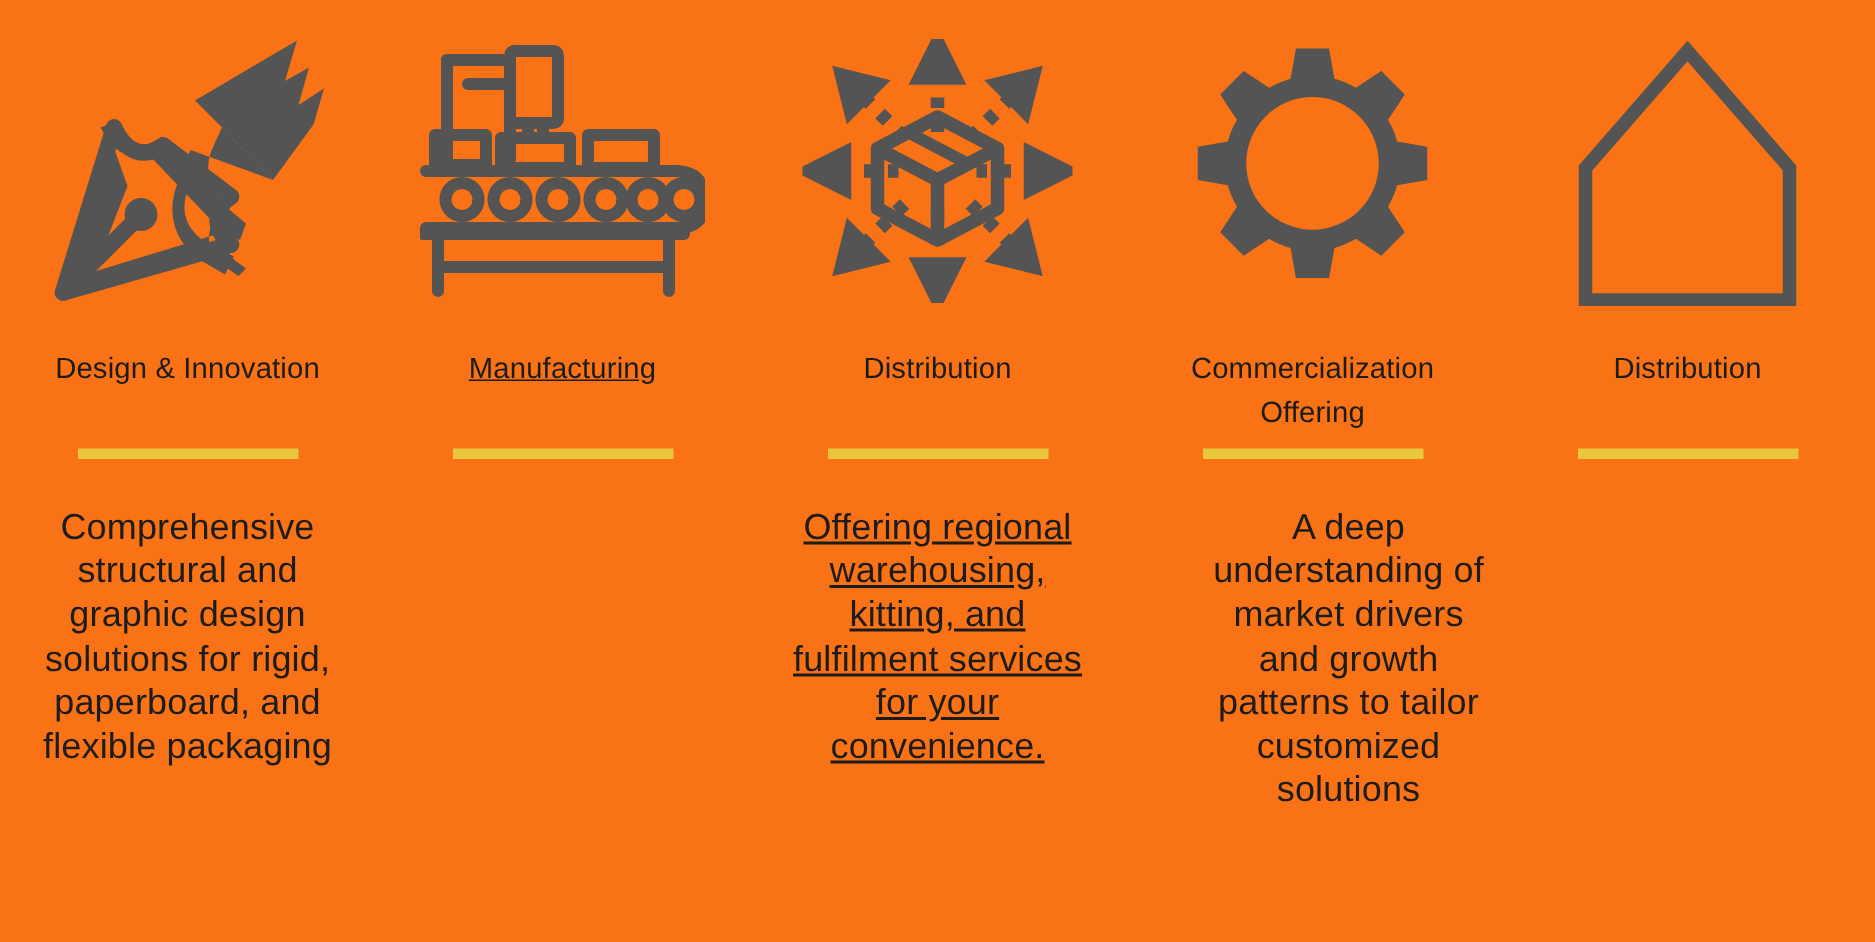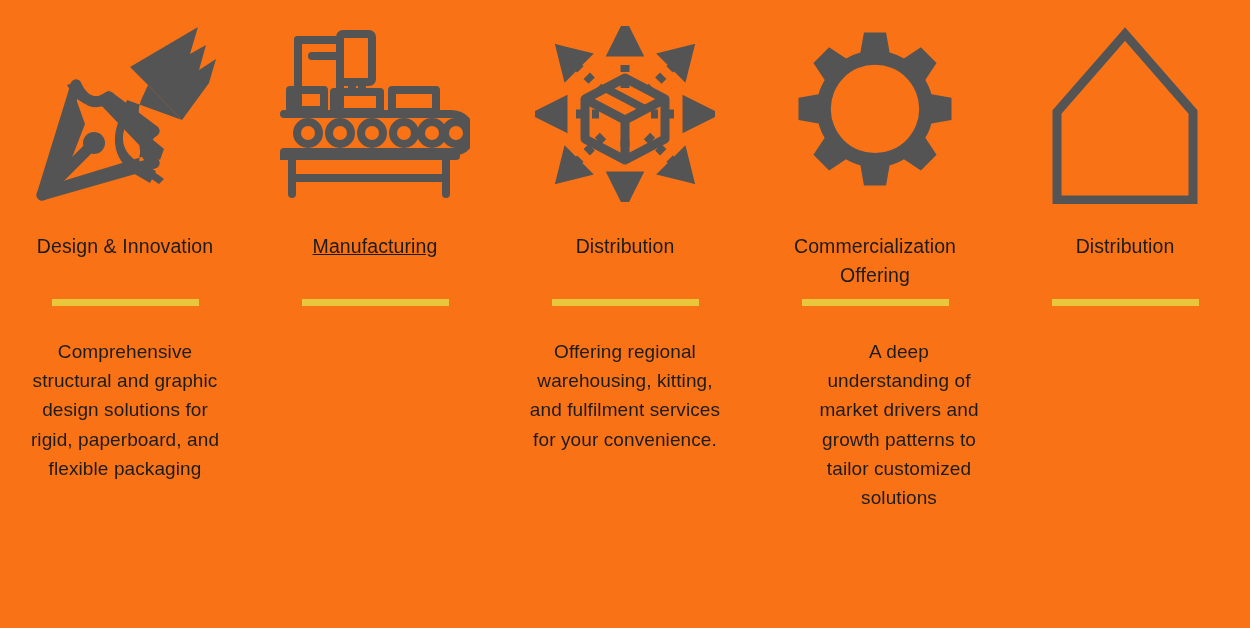--- a/index.html
+++ b/index.html
@@ -88,21 +88,21 @@
 
   
   .desc-slot {
     width: 100%;
     display: flex;
     justify-content: center;
     padding-top: 22px;
     box-sizing: border-box;
   }
   .capability-desc {
-    font-size: 19px;
+    font-size: 24px;
     line-height: 29.2px;
     color: #1c1c1c;
     text-align: center;
     font-weight: 400;
     letter-spacing: 0.1px;
     margin: 0;
     max-width: 200px;
     white-space: pre-line;
   }
 </style>
@@ -241,21 +241,21 @@
         </g>
       </svg>
     </div>
     <div class="title-slot">
       <p class="capability-title" style="color: rgb(28, 28, 28);">Distribution</p>
     </div>
     <div class="divider-slot">
       <div class="accent-rule" style="background:#e8c73c"></div>
     </div>
     <div class="desc-slot">
-      <p class="capability-desc" style="color: rgb(28, 28, 28);">Offering regional warehousing, kitting, and fulfilment services for your convenience.</p>
+      <p class="capability-desc" style="color: rgb(28, 28, 28); text-decoration: underline;">Offering regional warehousing, kitting, and fulfilment services for your convenience.</p>
     </div>
   </div>
 
   <div class="capability-column">
     <div class="icon-slot">
       <svg width="170" height="172" viewBox="0 0 100 100" aria-hidden="true">
         <path fill="#545454" fill-rule="evenodd" d="
           M43.5 2 L56.5 2 L58.6 13.8
           C61.6 14.6 64.4 15.8 67 17.4
           L77 10.8 L86.2 20 L79.6 30

